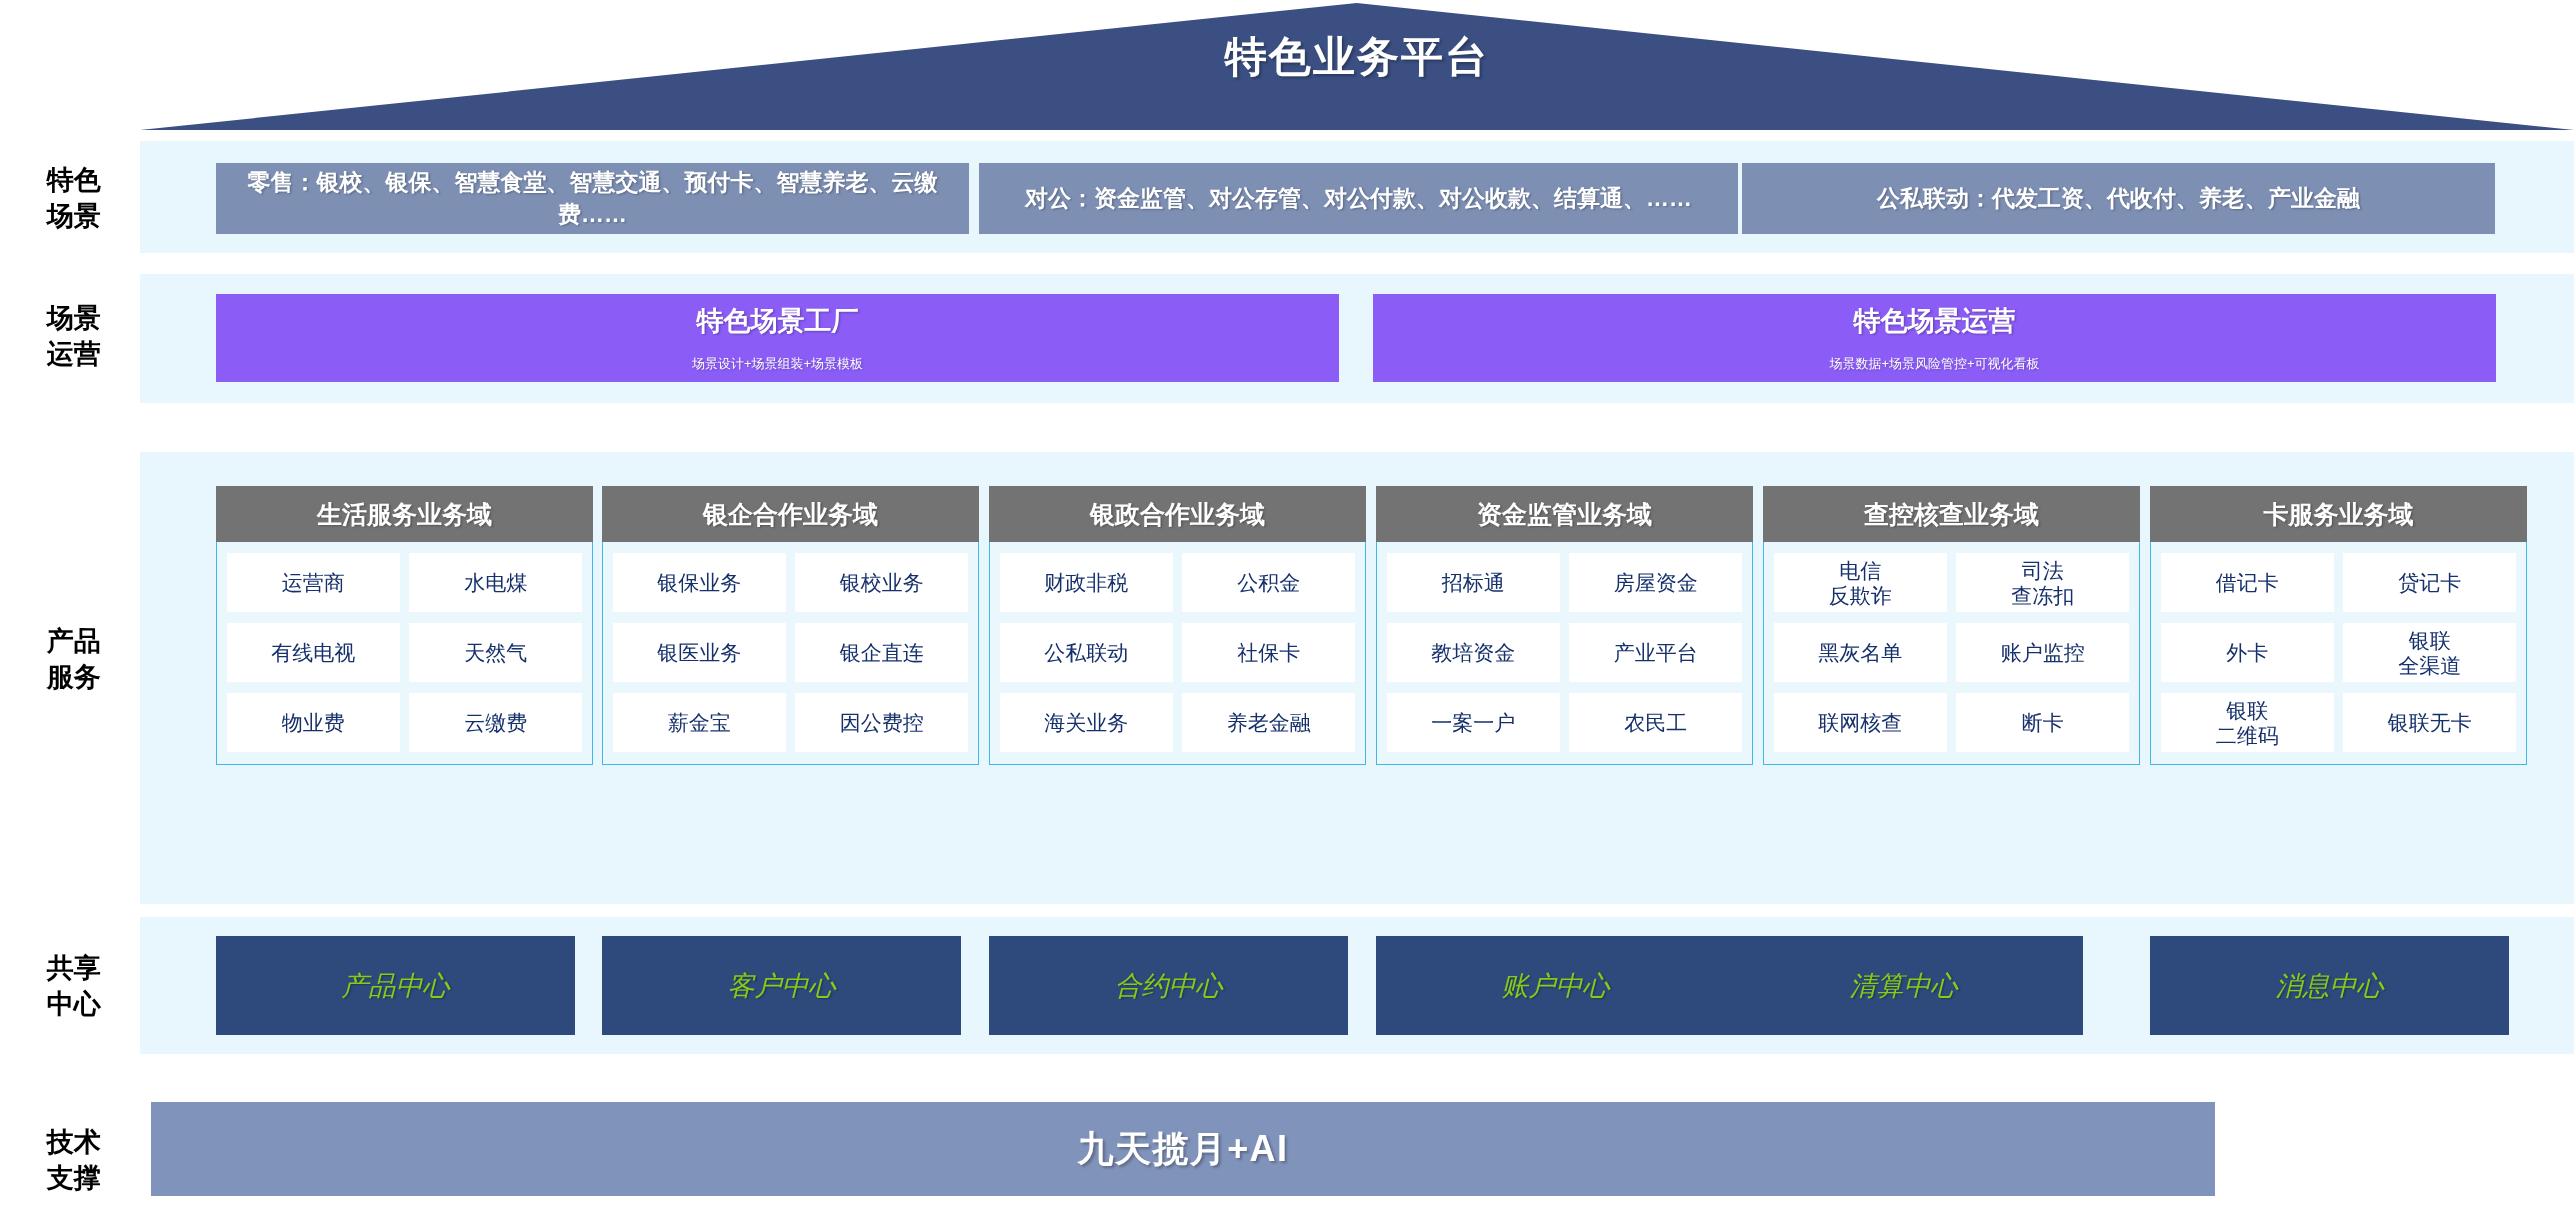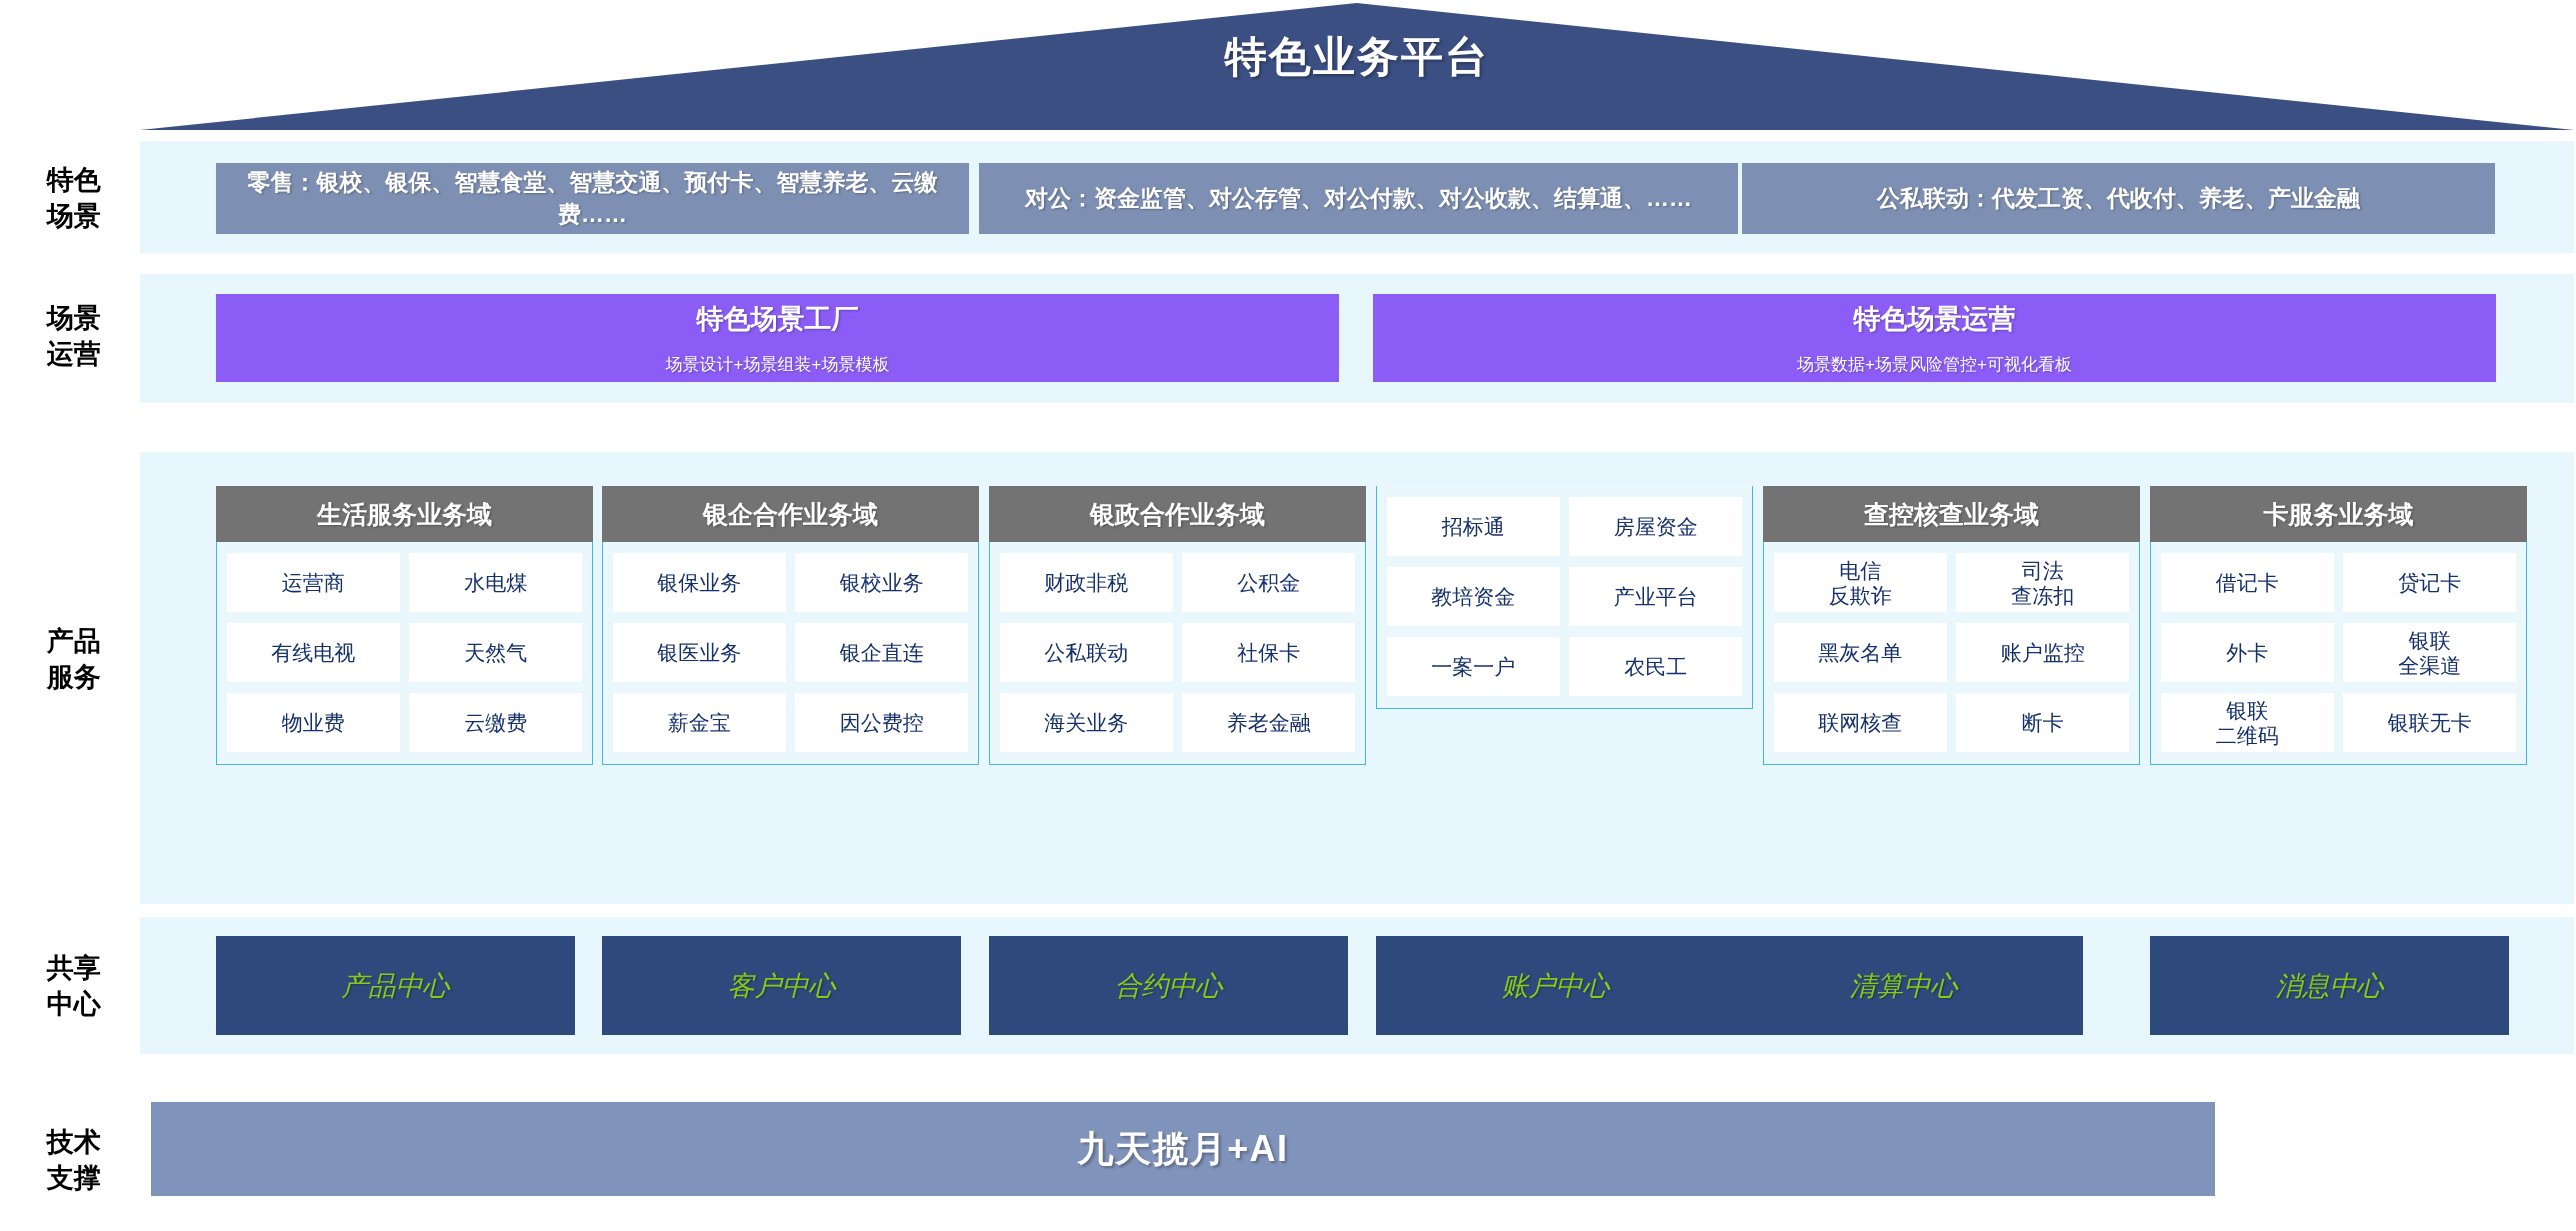--- a/index.html
+++ b/index.html
@@ -51,21 +51,21 @@
   
   .ops-box{
     position:absolute;
     background:#8b5cf6;
     color:#ffffff;
     display:flex;flex-direction:column;
     align-items:center;justify-content:center;
     box-sizing:border-box;
   }
   .ops-title{font-size:27px;font-weight:bold;text-shadow:1.4px 1.4px 2.1px rgba(0,0,0,.25);}
-  .ops-sub{font-size:17px;margin-top:16px;text-shadow:1.4px 1.4px 2.1px rgba(0,0,0,.22);}
+  .ops-sub{font-size:13px;margin-top:16px;text-shadow:1.4px 1.4px 2.1px rgba(0,0,0,.22);}
 
   
   .domain-col{
     position:absolute;
     box-sizing:border-box;
   }
   .domain-head{
     background:#737373;
     color:#ffffff;
     font-size:25px;font-weight:bold;
@@ -202,20 +202,21 @@
         <div class="tile">社保卡</div>
       </div>
       <div class="tile-row">
         <div class="tile">海关业务</div>
         <div class="tile">养老金融</div>
       </div>
     </div>
   </div>
 
   <div class="domain-col" style="left:1376px;top:486px;width:377px;">
+    <div class="domain-head">资金监管业务域</div>
     <div class="domain-body">
       <div class="tile-row">
         <div class="tile">招标通</div>
         <div class="tile">房屋资金</div>
       </div>
       <div class="tile-row">
         <div class="tile">教培资金</div>
         <div class="tile">产业平台</div>
       </div>
       <div class="tile-row">

